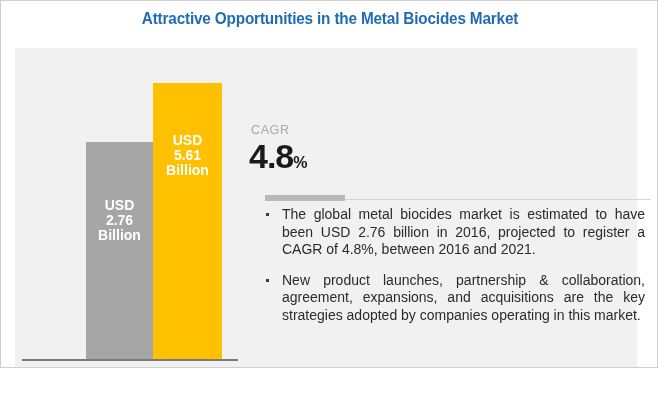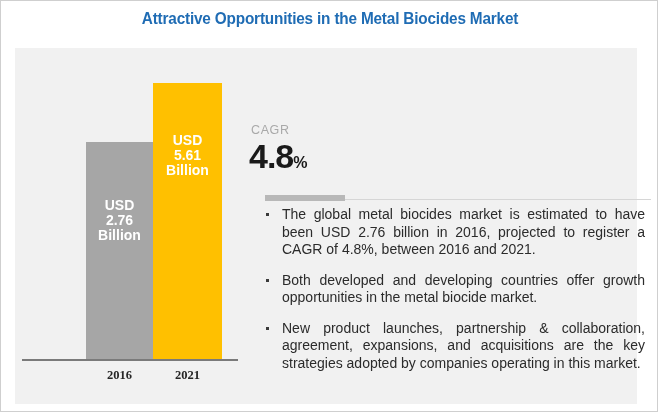--- a/index.html
+++ b/index.html
@@ -6,21 +6,21 @@
     margin: 0;
     padding: 0;
     background: #ffffff;
   }
   body {
     font-family: "Liberation Sans", sans-serif;
   }
   .screen {
     position: relative;
     width: 658px;
-    height: 412px;
+    height: 368px;
     background: #ffffff;
     border: 1px solid #cfcfcf;
     box-sizing: border-box;
     overflow: hidden;
   }
   .title {
     position: absolute;
     left: 0;
     top: 8px;
     width: 658px;
@@ -216,19 +216,18 @@
 
       <div class="cagr-value">
         <span>4.8</span><span class="pct">%</span>
       </div>
 
       <div class="divider-line"></div>
       <div class="divider-accent"></div>
 
       <ul class="bullets">
         <li>The global metal biocides market is estimated to have been USD 2.76 billion in 2016, projected to register a CAGR of 4.8%, between 2016 and 2021.</li>
-        <li>Both developed and developing countries offer growth opportunities in the metal biocide market.</li>
         <li>New product launches, partnership &amp; collaboration, agreement, expansions, and acquisitions are the key strategies adopted by companies operating in this market.</li>
       </ul>
 
     </div>
   </div>
 </div>
 
 </body></html>

